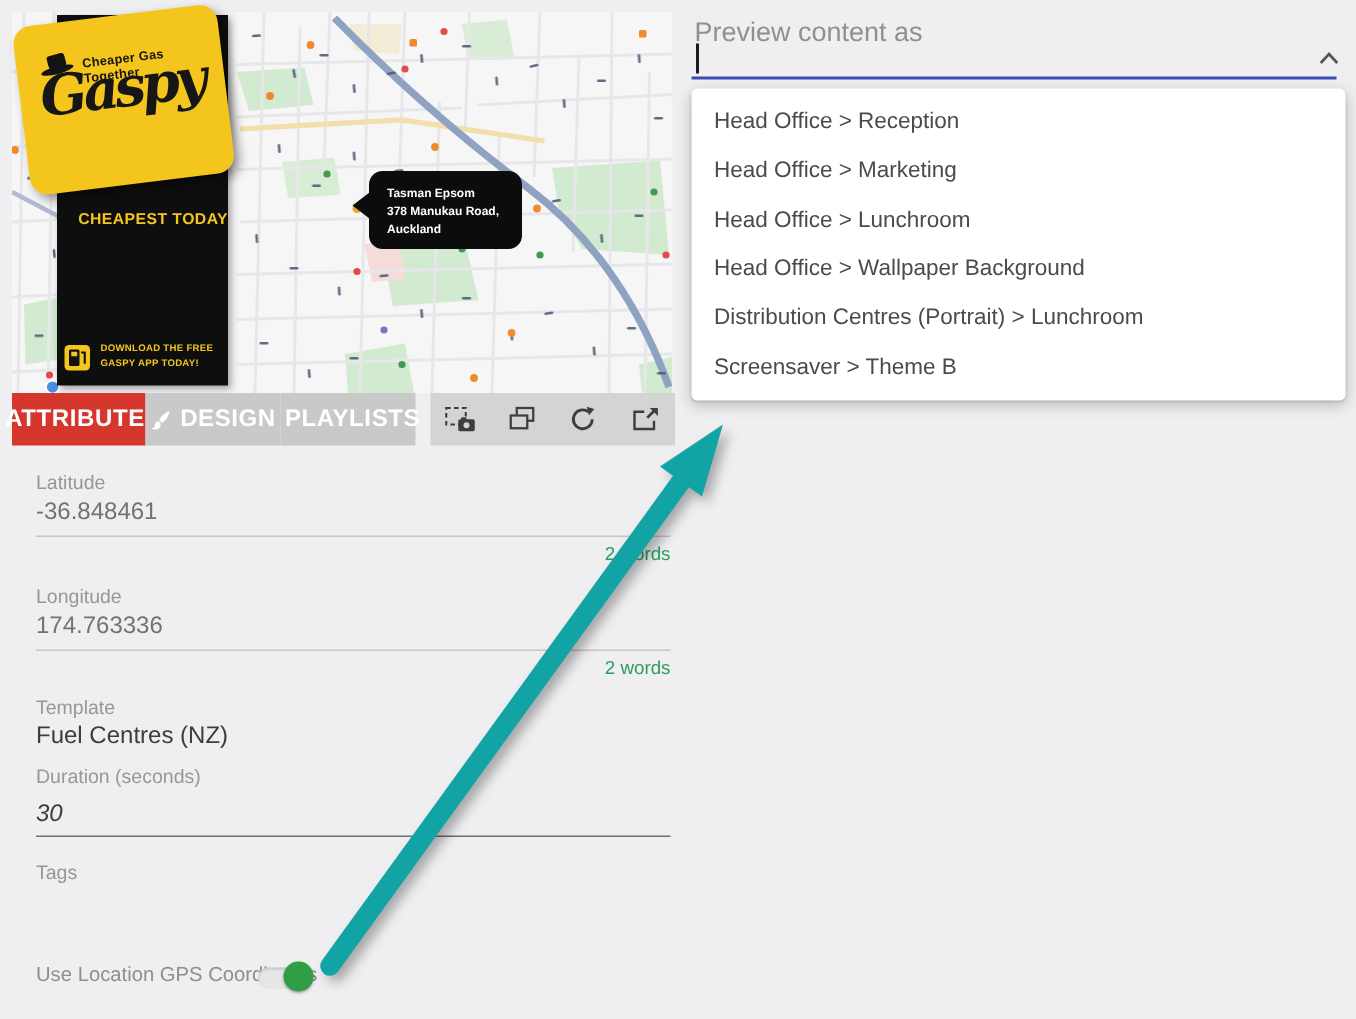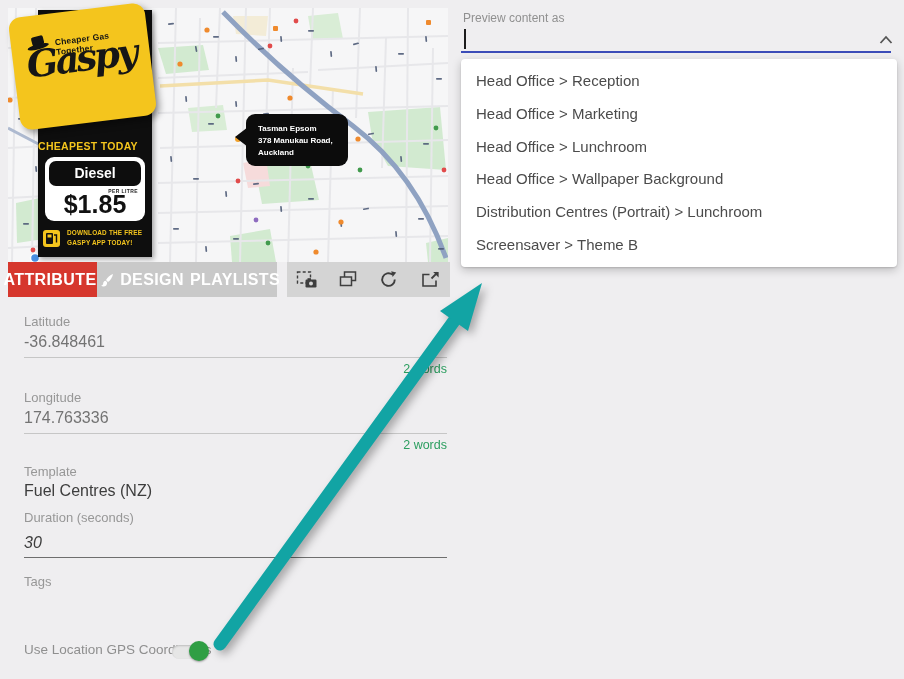--- a/index.html
+++ b/index.html
@@ -15,21 +15,21 @@
   #map-wrap{left:8px;top:8px;width:440px;height:254px;overflow:hidden;background:#f6f6f7;}
 
   
   #sign-strip{left:38px;top:10px;width:114px;height:247px;background:#0e0e0e;box-shadow:2px 2px 5px rgba(0,0,0,.35);}
   #gaspy-square{left:14px;top:10px;width:137px;height:113px;background:#f4c51d;border-radius:12px;
     transform:rotate(-7deg);box-shadow:3px 4px 7px rgba(0,0,0,.4);}
   #gaspy-tagline{left:44px;top:24px;font-size:8.5px;font-weight:700;color:#151515;letter-spacing:.2px;}
   #gaspy-brand{left:8px;top:26px;width:120px;text-align:center;
     font-family:"DejaVu Serif","Liberation Serif",serif;font-style:italic;font-weight:bold;
     font-size:37px;letter-spacing:-3px;color:#161616;}
-  #sign-heading{left:0;top:130px;width:100%;text-align:left;font-size:10.5px;font-weight:800;color:#f4c51d;letter-spacing:.3px;}
+  #sign-heading{left:0;top:130px;width:100%;text-align:right;font-size:10.5px;font-weight:800;color:#f4c51d;letter-spacing:.3px;}
   #price-card{left:7px;top:147px;width:100px;height:64px;background:#fff;border-radius:9px;}
   #fuel-pill{left:4px;top:4px;width:92px;height:25px;background:#0d0d0d;border-radius:7px;
     color:#fff;font-size:14px;font-weight:800;text-align:center;line-height:25px;}
   #per-litre{right:7px;top:31px;font-size:5px;font-weight:800;color:#222;letter-spacing:.4px;}
   #price-value{left:0;top:33px;width:100%;text-align:center;font-size:25px;font-weight:800;color:#111;}
   #dl-icon{left:5px;top:220px;width:17px;height:17px;background:#f4c51d;border-radius:3px;}
   #dl-text{left:29px;top:218px;font-size:6.4px;font-weight:800;color:#f4c51d;line-height:9.5px;letter-spacing:.2px;}
 
   
   .tab{height:35px;display:flex;align-items:center;justify-content:center;gap:6px;cursor:pointer;
@@ -50,21 +50,21 @@
   .counter{font-size:12.5px;color:#2b9e5f;right:457px;}
 
   
   #gps-switch{left:172px;top:642px;width:34px;height:18px;cursor:pointer;}
   #gps-track{position:absolute;left:0;top:3px;width:34px;height:14px;border-radius:7px;background:#e6e6e6;
     box-shadow:inset 0 1px 2px rgba(0,0,0,.18);}
   #gps-knob{position:absolute;right:-3px;top:-1px;width:20px;height:20px;border-radius:50%;background:#2f9e44;
     box-shadow:0 1px 2px rgba(0,0,0,.35);}
 
   
-  #pa-label{left:463px;top:11px;font-size:12px;color:#909090;}
+  #pa-label{left:463px;top:11px;font-size:18px;color:#909090;}
   #pa-input{left:461px;top:27px;width:430px;height:24px;cursor:text;}
   #pa-caret{position:absolute;left:3px;top:2px;width:1.5px;height:20px;background:#1c1c1c;}
   #pa-underline{left:461px;top:51px;width:430px;height:2px;background:#3b4cb8;}
   #pa-chevron{left:879px;top:31px;width:14px;height:10px;cursor:pointer;}
   #pa-menu{left:461px;top:59px;width:436px;height:208px;background:#fff;border-radius:4px;
     box-shadow:0 1px 2px rgba(0,0,0,.14),0 3px 10px rgba(0,0,0,.22);
     display:flex;flex-direction:column;justify-content:space-around;padding:6px 0;box-sizing:border-box;z-index:5;}
   .pa-option{height:32px;line-height:32px;padding-left:15px;font-size:15px;color:#4b4b4b;cursor:pointer;white-space:nowrap;}
 
   
@@ -199,25 +199,20 @@
       <rect x="238" y="106" width="102" height="52" rx="9" fill="#0c0c0c"></rect>
       <text x="250" y="123" font-size="8" font-weight="700" fill="#ffffff">Tasman Epsom</text>
       <text x="250" y="135" font-size="8" font-weight="600" fill="#ffffff">378 Manukau Road,</text>
       <text x="250" y="147" font-size="8" font-weight="600" fill="#ffffff">Auckland</text>
     </g>
   </svg>
 </div>
 
 <div class="abs" id="sign-strip">
   <div class="abs" id="sign-heading">CHEAPEST TODAY</div>
-  <div class="abs" id="price-card">
-    <div class="abs" id="fuel-pill">Diesel</div>
-    <div class="abs" id="per-litre">PER LITRE</div>
-    <div class="abs" id="price-value">$1.85</div>
-  </div>
   <div class="abs" id="dl-icon">
     <svg width="17" height="17" viewBox="0 0 17 17">
       <rect x="3" y="3" width="7" height="11" rx="1" fill="#111"></rect>
       <rect x="4.5" y="4.5" width="4" height="3" fill="#f4c51d"></rect>
       <path d="M11,5 L13.5,5 L13.5,12.5" stroke="#111" stroke-width="1.4" fill="none"></path>
     </svg>
   </div>
   <div class="abs" id="dl-text">
     <div>DOWNLOAD THE FREE</div>
     <div>GASPY APP TODAY!</div>

